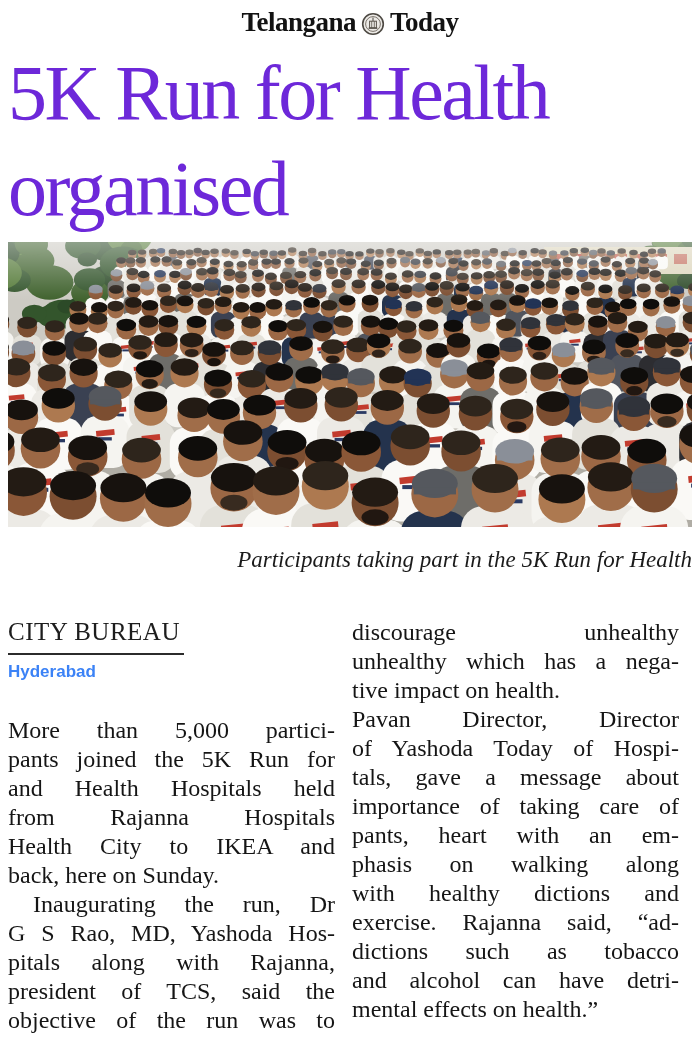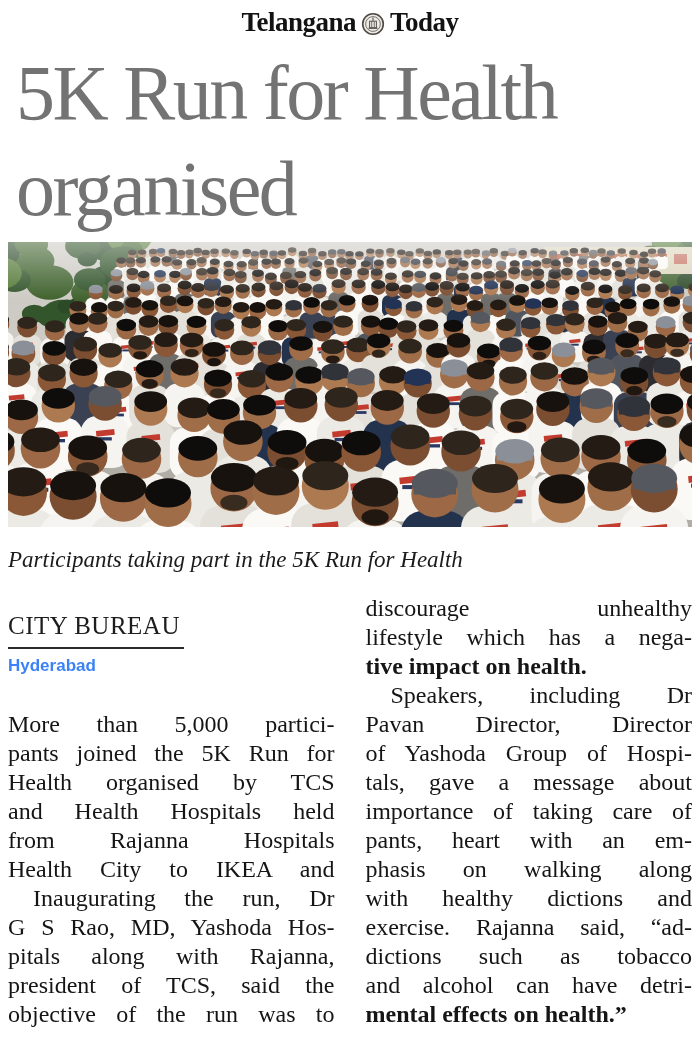--- a/index.html
+++ b/index.html
@@ -5,40 +5,40 @@
   html,body{margin:0;padding:0;background:#ffffff;}
   .page{width:700px;height:1041px;background:#ffffff;position:relative;overflow:hidden;
         font-family:"Liberation Serif",serif;color:#171717;}
 
   
   .masthead{text-align:center;padding-top:7px;font-weight:700;font-size:27px;
             letter-spacing:-0.5px;color:#121212;white-space:nowrap;}
   .masthead .emblem{display:inline-block;vertical-align:-5px;margin:0 5px;}
 
   
-  .headline{margin:2px 8px 0 16px;font-weight:400;font-size:78px;line-height:96px;
-            letter-spacing:-2.5px;color:#737373;}
+  .headline{margin:2px 8px 0 8px;font-weight:400;font-size:78px;line-height:96px;
+            letter-spacing:-2.5px;color:#6d28d9;}
 
   
-  figure{margin:5px 8px 0 8px;}
+  figure{margin:5px 8px 0 8px;text-align:right;}
   figure svg{display:block;width:684px;height:285px;background:#cdcbc4;}
   figcaption{margin-top:20px;font-style:italic;font-size:23px;line-height:26px;color:#1b1b1b;}
 
   
-  .article{display:flex;gap:31px;margin:21px 8px 0 8px;align-items:flex-end;}
+  .article{display:flex;gap:17px;margin:45px 8px 0 8px;align-items:flex-start;}
   .col{width:327px;}
   .byline-author{font-size:25px;line-height:28px;letter-spacing:0.5px;color:#1d1d1d;}
   .byline-rule{width:176px;border-bottom:2px solid #2b2b2b;margin:7px 0 6px 0;height:0;}
   .byline-location{font-family:"Liberation Sans",sans-serif;font-weight:600;
                    font-size:17px;line-height:22px;color:#3b82f6;}
   .col-text{margin-top:0;}
   .col--left .col-text{margin-top:33px;}
   .line{font-size:24px;line-height:29px;color:#151515;
         text-align:justify;text-align-last:justify;}
-  .line.no-j{text-align-last:auto;font-weight:bold;}
+  .line.no-j{text-align-last:auto;}
   .line.ind{text-indent:25px;}
 </style>
 </head>
 <body>
 
 <div class="page">
 
   <header class="masthead">
     <span>Telangana</span><span class="emblem"><svg width="24" height="24" viewBox="0 0 24 24">
         <circle cx="12" cy="12" r="10.3" fill="#eceae6" stroke="#4d4943" stroke-width="1.6"></circle>
@@ -1351,39 +1351,38 @@
   <div class="article">
     <div class="col col--left">
       <div class="byline">
         <div class="byline-author">CITY BUREAU</div>
         <div class="byline-rule"></div>
         <div class="byline-location">Hyderabad</div>
       </div>
       <div class="col-text" id="col-0">
           <div class="line">More than 5,000 partici-</div>
           <div class="line">pants joined the 5K Run for</div>
-          <div class="line">Health organised by TCS</div>
           <div class="line">and Health Hospitals held</div>
           <div class="line">from Rajanna Hospitals</div>
           <div class="line">Health City to IKEA and</div>
+          <div class="line no-j">back, here on Sunday.</div>
           <div class="line ind">Inaugurating the run, Dr</div>
           <div class="line">G S Rao, MD, Yashoda Hos-</div>
           <div class="line">pitals along with Rajanna,</div>
           <div class="line">president of TCS, said the</div>
           <div class="line">objective of the run was to</div>
         </div>
     </div>
     <div class="col col--right">
       <div class="col-text" id="col-1">
           <div class="line">discourage unhealthy</div>
-          <div class="line">lifestyle which has a nega-</div>
+          <div class="line">unhealthy which has a nega-</div>
           <div class="line no-j">tive impact on health.</div>
-          <div class="line ind">Speakers, including Dr</div>
           <div class="line">Pavan Director, Director</div>
-          <div class="line">of Yashoda Group of Hospi-</div>
+          <div class="line">of Yashoda Today of Hospi-</div>
           <div class="line">tals, gave a message about</div>
           <div class="line">importance of taking care of</div>
           <div class="line">pants, heart with an em-</div>
           <div class="line">phasis on walking along</div>
           <div class="line">with healthy dictions and</div>
           <div class="line">exercise. Rajanna said, “ad-</div>
           <div class="line">dictions such as tobacco</div>
           <div class="line">and alcohol can have detri-</div>
           <div class="line no-j">mental effects on health.”</div>
         </div>

